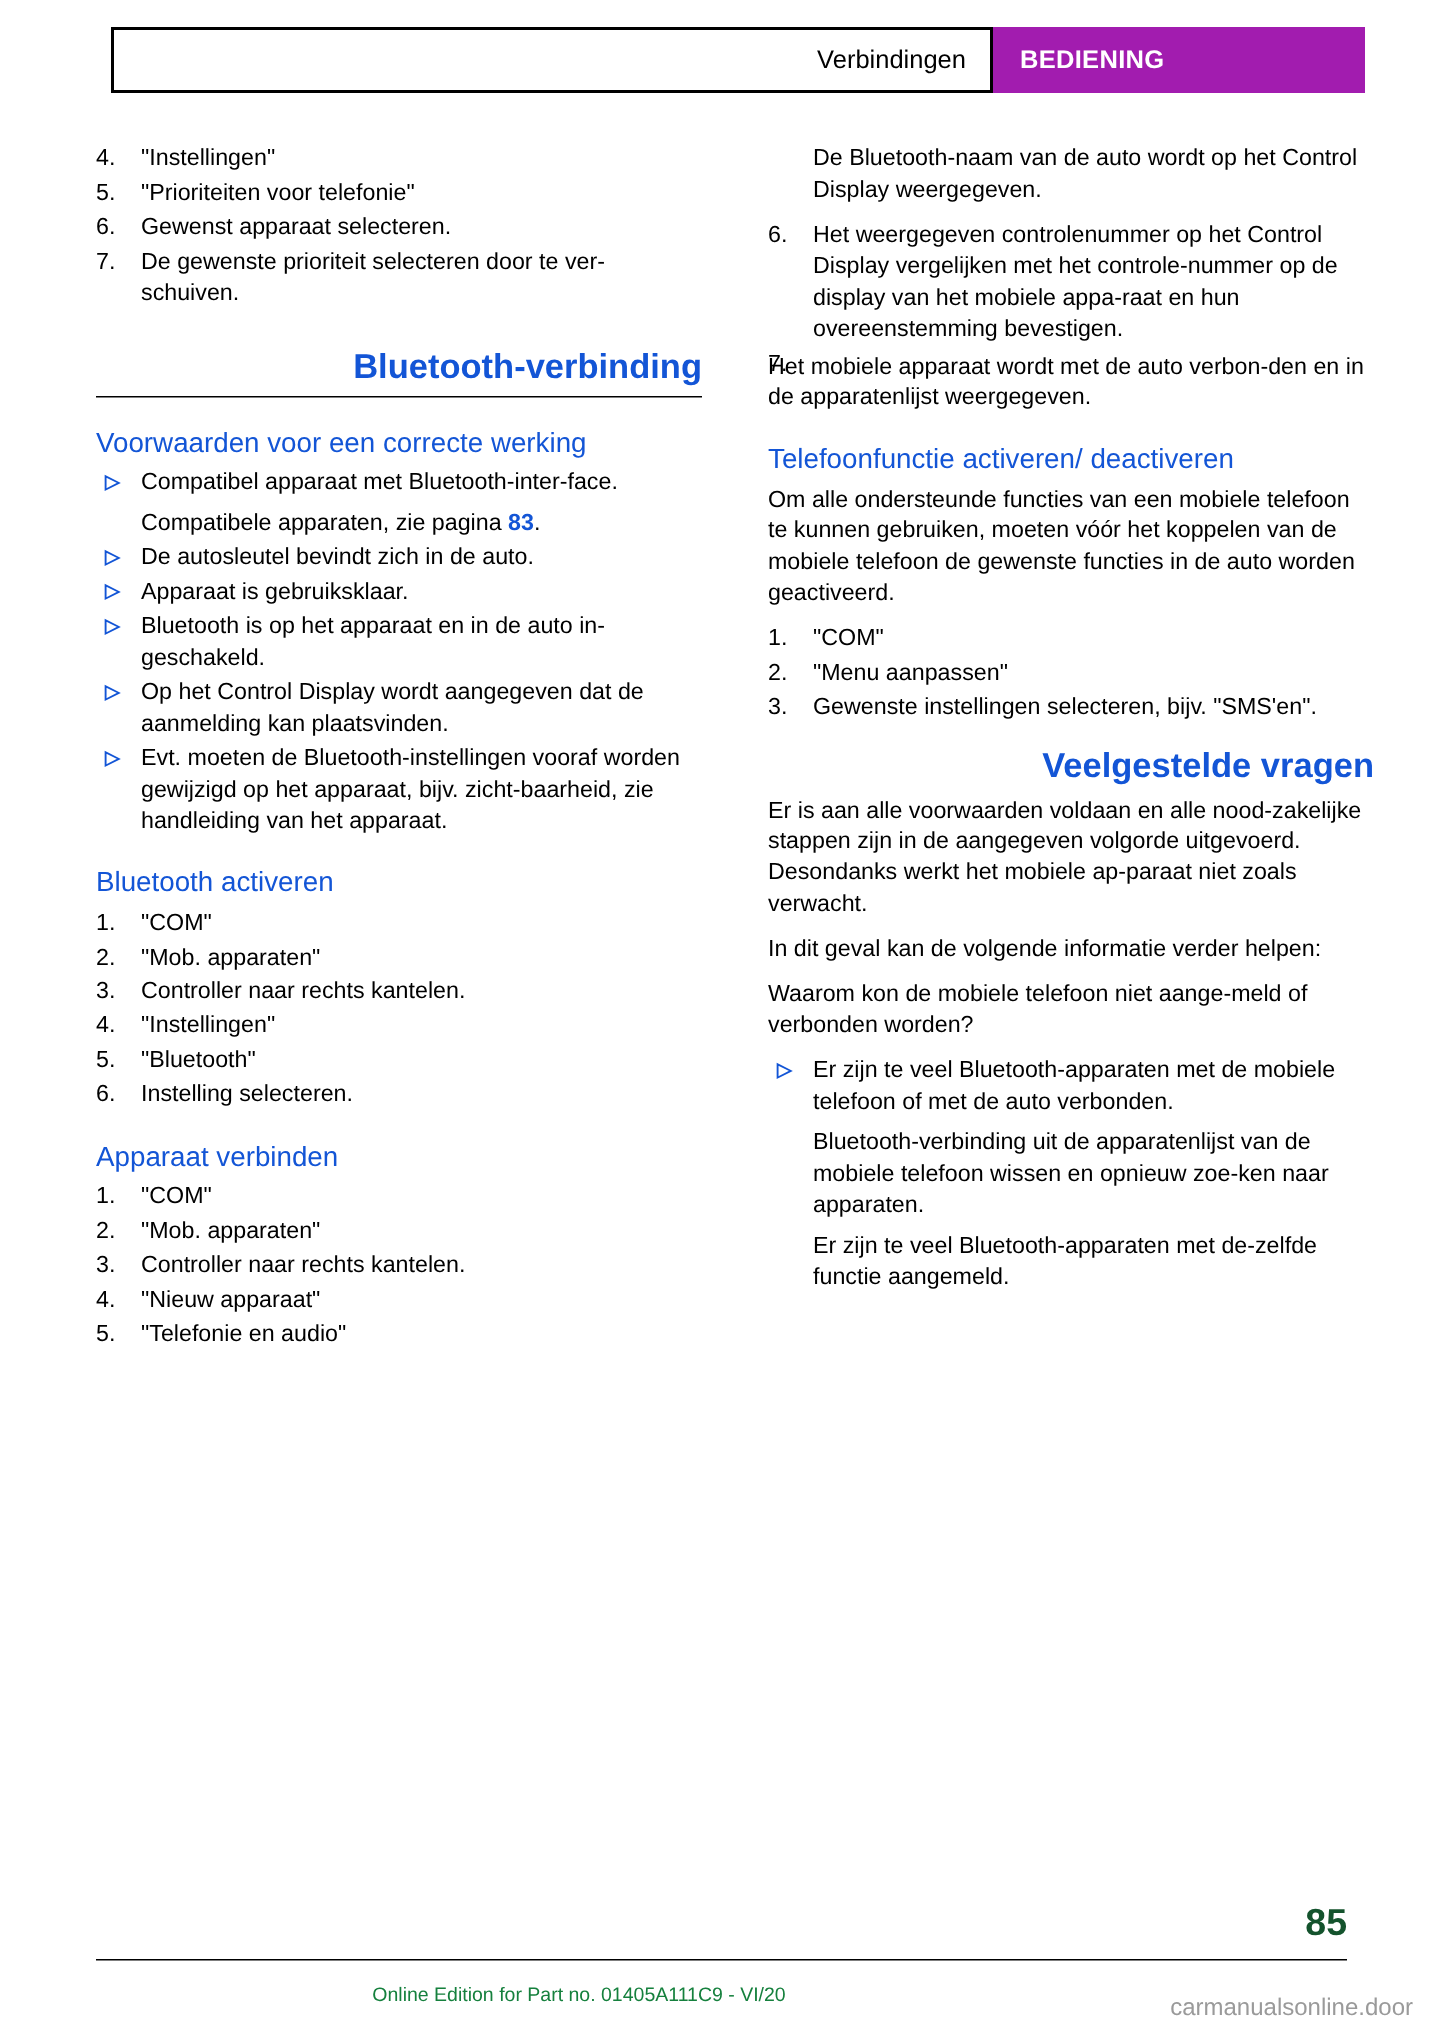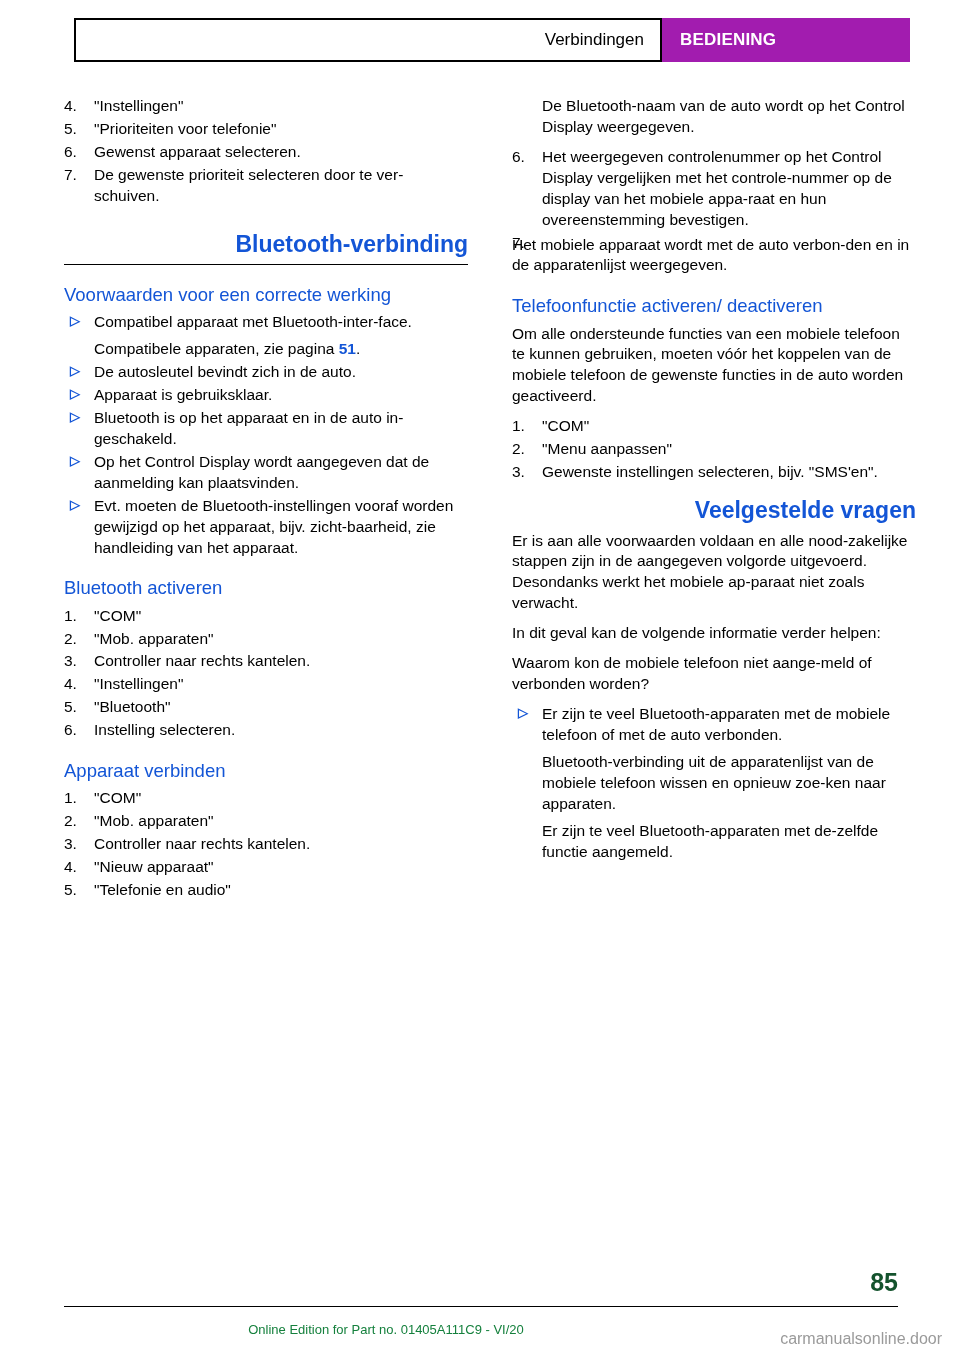--- a/index.html
+++ b/index.html
@@ -183,21 +183,21 @@
     </ol>
 
     <h2 class="section">Bluetooth-verbinding</h2>
 
     <h3 class="sub">Voorwaarden voor een correcte werking</h3>
 
     <ul class="bullist">
       <li>
         <span class="bul">▷</span>
         <span>Compatibel apparaat met Bluetooth-inter-face.</span>
-        <div class="indent-note"><span>Compatibele apparaten, zie pagina </span><span class="pagelink">51</span><span>.</span></div>
+        <div class="indent-note"><span>Compatibele apparaten, zie pagina </span><span class="pagelink">83</span><span>.</span></div>
       </li>
       <li>
         <span class="bul">▷</span>
         <span>De autosleutel bevindt zich in de auto.</span>
       </li>
       <li>
         <span class="bul">▷</span>
         <span>Apparaat is gebruiksklaar.</span>
       </li>
       <li>

